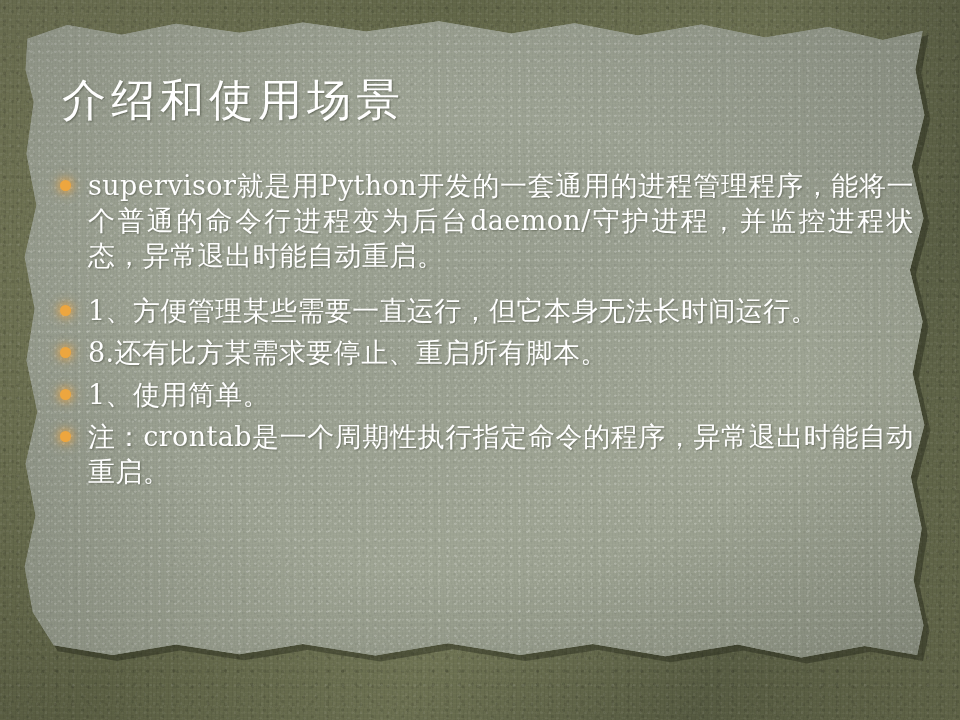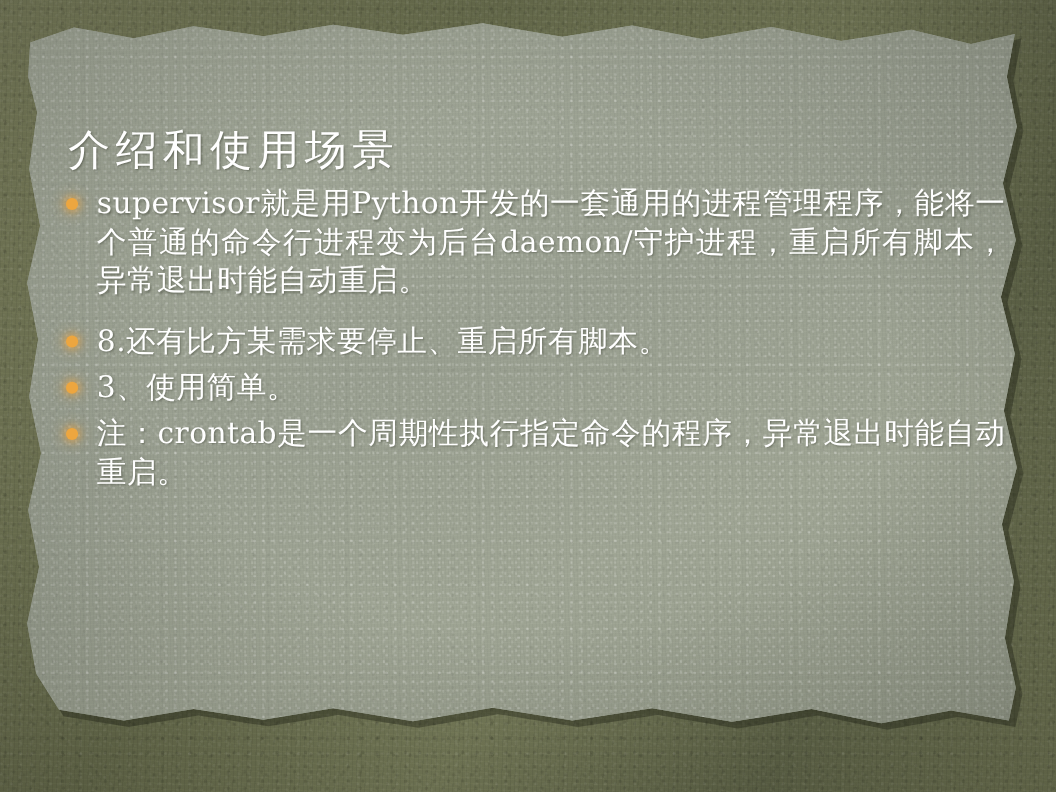--- a/index.html
+++ b/index.html
@@ -124,28 +124,27 @@
     position: absolute;
     inset: 0;
     z-index: 5;
   }
 
   .slide-title {
     position: absolute;
     left: 62px;
     top: 74px;
     font-family: "DejaVu Serif", "Liberation Serif", serif;
-    font-size: 38px;
+    font-size: 44px;
     line-height: 1.18;
     letter-spacing: 5px;
     color: #ffffff;
     font-weight: 400;
     text-shadow: 1px 1px 2px rgba(40,45,30,0.45);
     white-space: nowrap;
-    margin-top: 40px;
   }
 
   .body-list {
     position: absolute;
     left: 52px;
     top: 168px;
     width: 862px;
     list-style: none;
     margin: 0;
     padding: 0;
@@ -196,32 +195,36 @@
   <div class="vignette"></div>
 
   <div class="content">
 
     <div class="slide-title">介绍和使用场景</div>
 
     <ul class="body-list">
 
       <li class="bullet-item gap-after">
         <span class="bullet-dot"></span>
-        <span class="bullet-text">supervisor就是用Python开发的一套通用的进程管理程序，能将一个普通的命令行进程变为后台daemon/守护进程，重启所有脚本，异常退出时能自动重启。</span>
-      </li>
-
+        <span class="bullet-text">supervisor就是用Python开发的一套通用的进程管理程序，能将一个普通的命令行进程变为后台daemon/守护进程，并监控进程状态，异常退出时能自动重启。</span>
+      </li>
+
+      <li class="bullet-item">
+        <span class="bullet-dot"></span>
+        <span class="bullet-text">1、方便管理某些需要一直运行，但它本身无法长时间运行。</span>
+      </li>
 
       <li class="bullet-item">
         <span class="bullet-dot"></span>
         <span class="bullet-text">8.还有比方某需求要停止、重启所有脚本。</span>
       </li>
 
       <li class="bullet-item">
         <span class="bullet-dot"></span>
-        <span class="bullet-text">3、使用简单。</span>
+        <span class="bullet-text">1、使用简单。</span>
       </li>
 
       <li class="bullet-item">
         <span class="bullet-dot"></span>
         <span class="bullet-text">注：crontab是一个周期性执行指定命令的程序，异常退出时能自动重启。</span>
       </li>
 
     </ul>
 
   </div>

